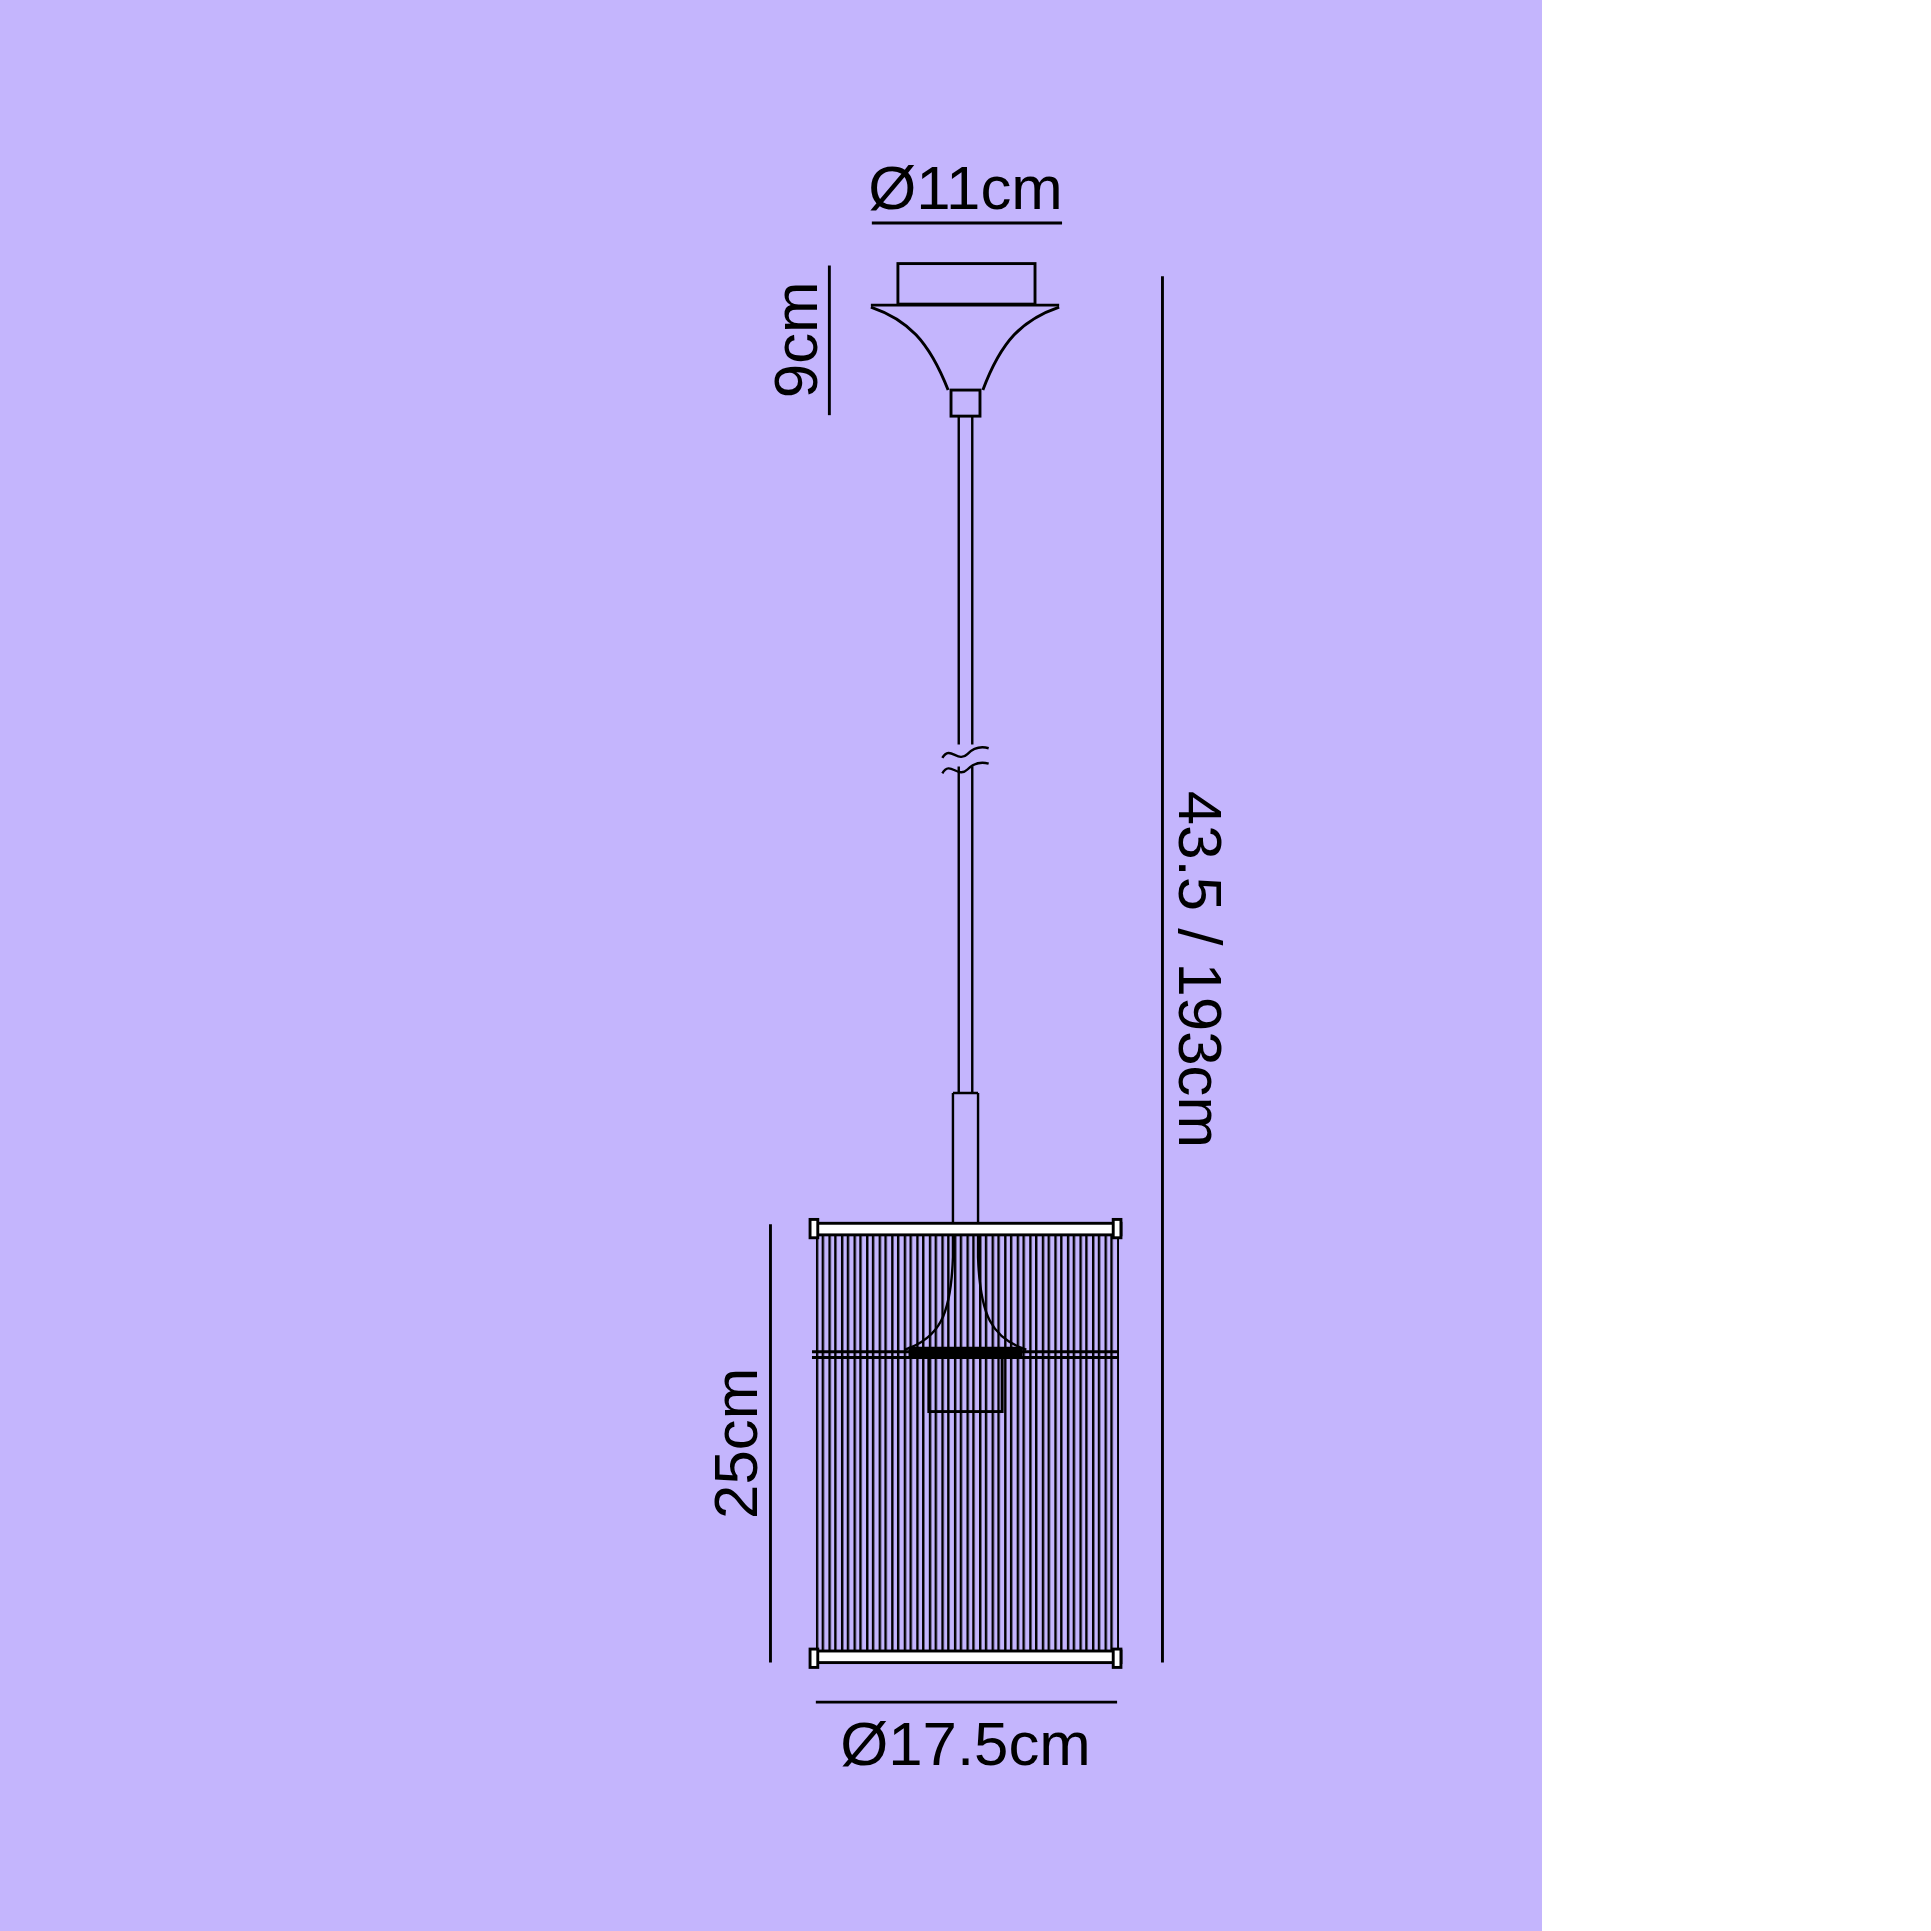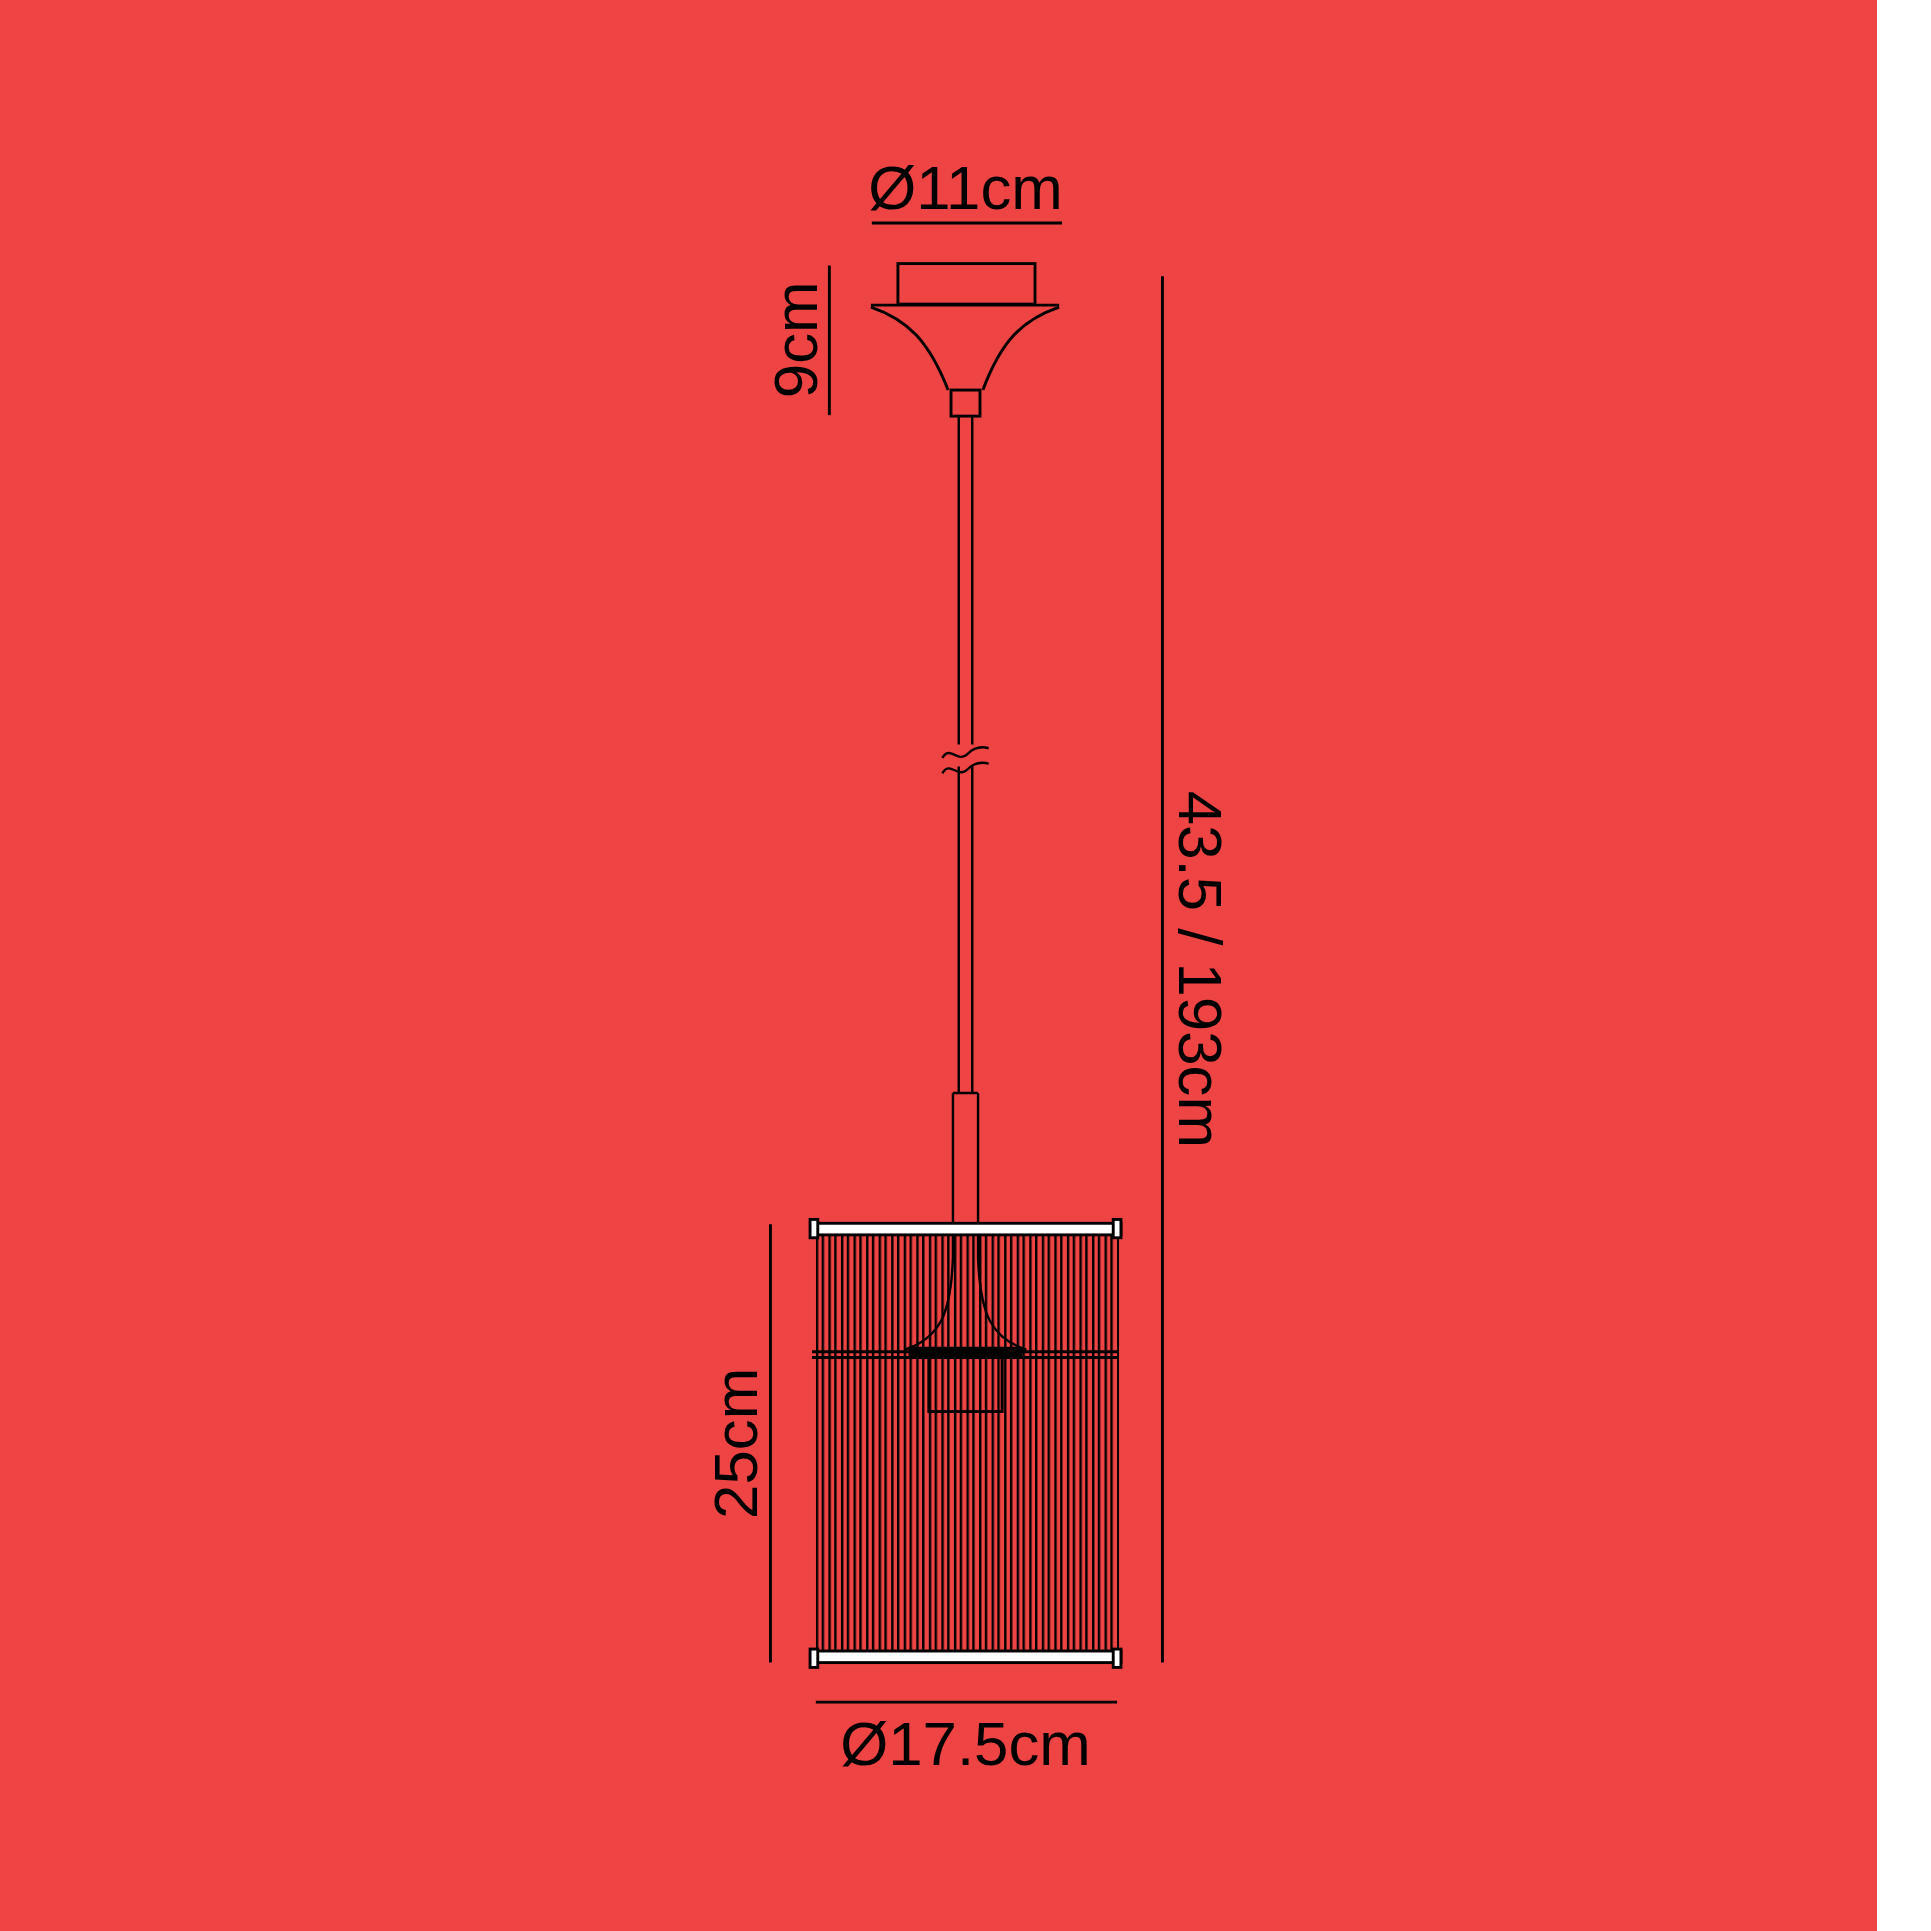--- a/index.html
+++ b/index.html
@@ -5,23 +5,23 @@
   html, body {
     margin: 0;
     padding: 0;
     width: 1931px;
     height: 1931px;
     background: #ffffff;
     overflow: hidden;
   }
   .stage {
     position: relative;
-    width: 1877px;
+    width: 1542px;
     height: 1931px;
-    background: #ef4444;
+    background: #c4b5fd;
   }
   svg {
     display: block;
     width: 1931px;
     height: 1931px;
   }
   svg text {
     font-family: "Liberation Sans", "DejaVu Sans", sans-serif;
     font-size: 64px;
     fill: #000000;

